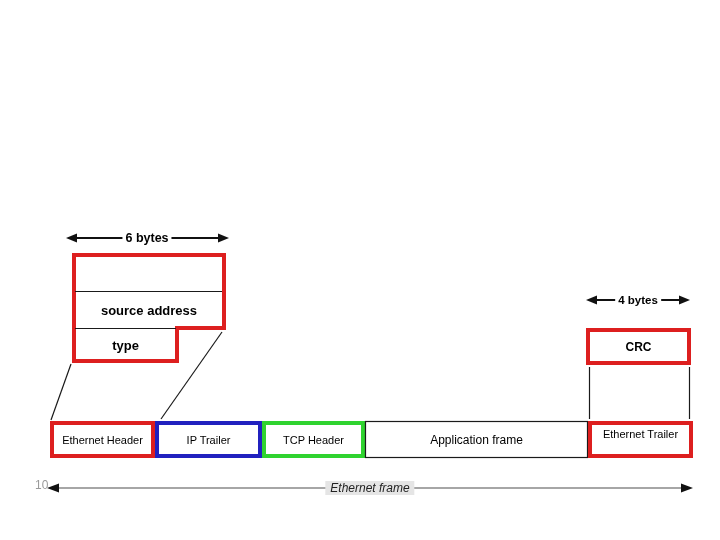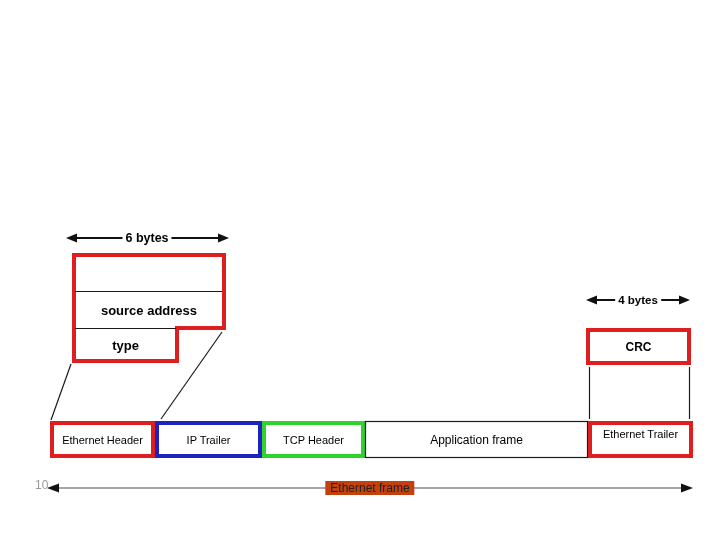--- a/index.html
+++ b/index.html
@@ -21,22 +21,23 @@
   .crclbl{font-weight:bold;font-size:12px;}
   .seglbl{font-size:11px;}
   .appdatalbl{font-size:12px;}
   .arrowlbl{
     position:absolute;transform:translate(-50%,-50%);
     background:#ffffff;padding:0 3px;font-weight:bold;font-size:12.5px;color:#000;
     white-space:nowrap;
   }
   .framelbl{
     position:absolute;transform:translate(-50%,-50%);
-    background:#c2410c;padding:0 5px;font-weight:400;font-size:12px;color:#222;
+    background:#e5e5e5;padding:0 5px;font-weight:400;font-size:12px;color:#222;
     white-space:nowrap;
+    font-style:italic;
   }
   .pagenum{
     position:absolute;left:35px;top:478px;font-size:12px;color:#9a9a9a;
   }
 </style>
 </head>
 <body>
 
 <div class="slide">
 

